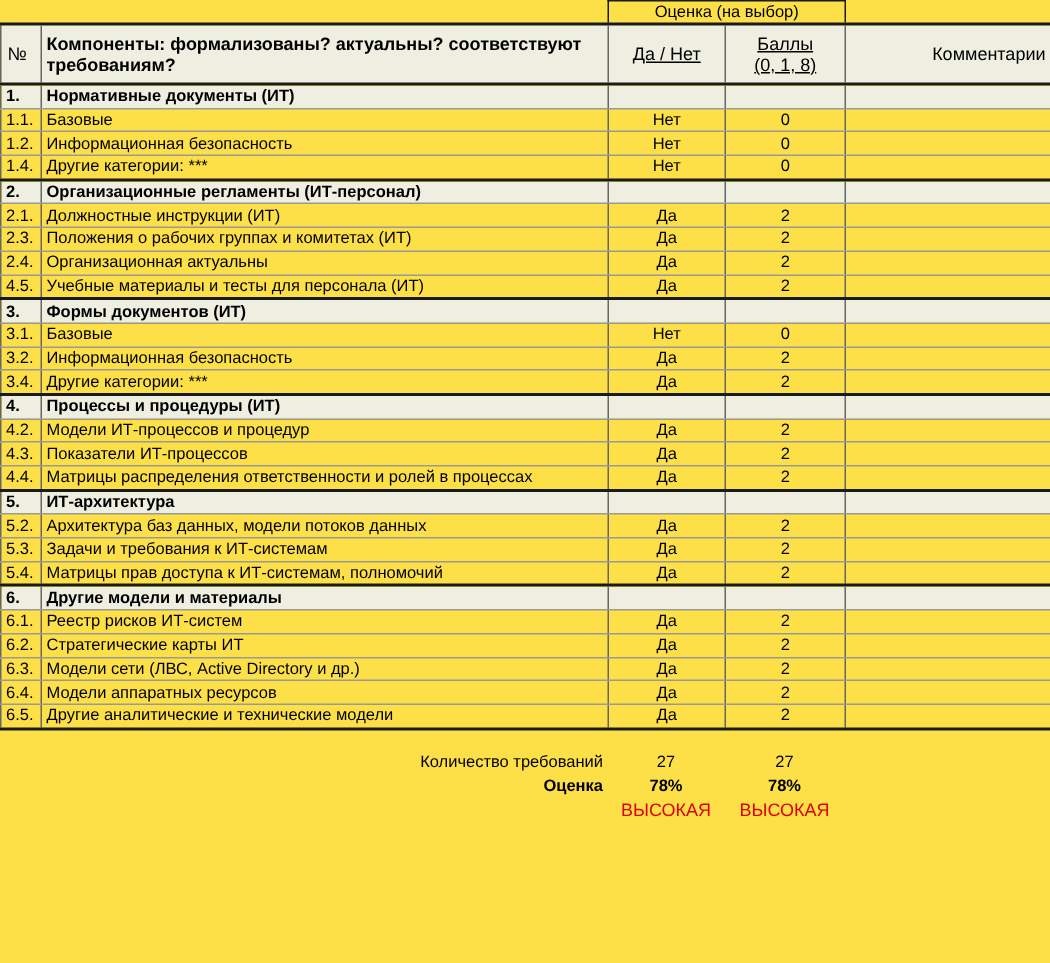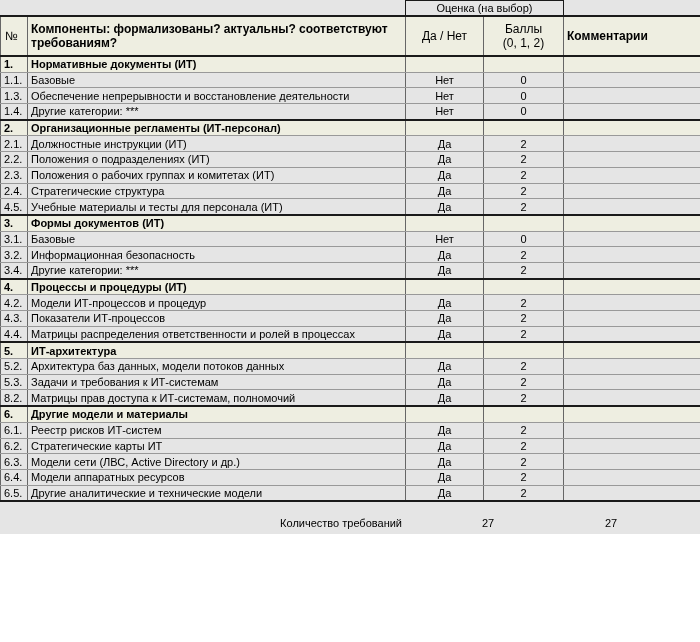--- a/index.html
+++ b/index.html
@@ -9,21 +9,21 @@
     --grid-thick:#1a1a1a;
     --rating-red:#e00000;
   }
   html,body{margin:0;padding:0;background:#ffffff;}
   body{
     font-family:"Liberation Sans", sans-serif;
     font-size:11px;
     color:#000;
     width:700px;
   }
-  .sheet{width:700px;height:534px;overflow:hidden;background:#e5e5e5;}
+  .sheet{width:700px;height:642px;overflow:hidden;background:#fde047;}
 
   table.grid{border-collapse:collapse;table-layout:fixed;width:700px;}
   col.c-num{width:27px;}
   col.c-comp{width:378px;}
   col.c-yn{width:78px;}
   col.c-pts{width:80px;}
   col.c-com{width:137px;}
 
   
   .band-row td{border:none;height:14px;padding:0;}
@@ -43,22 +43,22 @@
     border-top:2px solid var(--grid-thick);
     border-bottom:2px solid var(--grid-thick);
     height:36px;
     font-size:12px;
     font-weight:normal;
     padding:1px 3px;
     vertical-align:middle;
   }
   .head-row th.components-h{text-align:left;font-weight:bold;margin-top:40px;}
   .head-row th.num-h{text-align:left;padding-left:4px;}
-  .head-row th.comments-h{text-align:left;font-weight:bold;}
-  .head-row th.center-h{text-align:center;}
+  .head-row th.comments-h{text-align:right;}
+  .head-row th.center-h{text-align:center;text-decoration:underline;}
 
   
   .grid tbody td{
     border-left:1px solid var(--grid-v);
     border-right:1px solid var(--grid-v);
     border-top:1px solid var(--grid-thin);
     border-bottom:1px solid var(--grid-thin);
     height:14.7px;
     line-height:14px;
     padding:0 3px;
@@ -70,21 +70,21 @@
     background:var(--header-bg);
     font-weight:bold;
     border-top:2px solid var(--grid-thick);
   }
   .grid tbody tr:last-child td{border-bottom:2px solid var(--grid-thick);}
   td.num{padding-left:4px;}
   td.center{text-align:center;}
 
   
   .summary{margin-top:13px;}
-  .summary-row{display:flex;height:16px;line-height:16px;gap:44px;}
+  .summary-row{display:flex;height:16px;line-height:16px;}
   .s-label{width:405px;text-align:right;padding-right:3px;box-sizing:border-box;}
   .s-v1{width:78px;text-align:center;}
   .s-v2{width:80px;text-align:center;}
   .bold{font-weight:bold;}
   .rating{color:var(--rating-red);font-weight:normal;font-size:12px;}
 </style>
 </head>
 <body>
 
 <div class="sheet">
@@ -101,49 +101,49 @@
       <tr class="band-row">
         <td></td>
         <td></td>
         <td class="band-cell" colspan="2">Оценка (на выбор)</td>
         <td></td>
       </tr>
       <tr class="head-row">
         <th class="num-h">№</th>
         <th class="components-h">Компоненты: формализованы? актуальны? соответствуют требованиям?</th>
         <th class="center-h">Да / Нет</th>
-        <th class="center-h"><span>Баллы</span><br><span>(0, 1, 2)</span></th>
+        <th class="center-h"><span>Баллы</span><br><span>(0, 1, 8)</span></th>
         <th class="comments-h">Комментарии</th>
       </tr>
     </thead>
     <tbody id="table-body">
   <tr class="section-row">
     <td class="num">1.</td>
     <td>Нормативные документы (ИТ)</td>
     <td class="center"></td>
     <td class="center"></td>
     <td></td>
   </tr>
 
   <tr class="item-row">
     <td class="num">1.1.</td>
     <td>Базовые</td>
     <td class="center">Нет</td>
     <td class="center">0</td>
     <td></td>
   </tr>
 
-
-  <tr class="item-row">
-    <td class="num">1.3.</td>
-    <td>Обеспечение непрерывности и восстановление деятельности</td>
+  <tr class="item-row">
+    <td class="num">1.2.</td>
+    <td>Информационная безопасность</td>
     <td class="center">Нет</td>
     <td class="center">0</td>
     <td></td>
   </tr>
+
 
   <tr class="item-row">
     <td class="num">1.4.</td>
     <td>Другие категории: ***</td>
     <td class="center">Нет</td>
     <td class="center">0</td>
     <td></td>
   </tr>
 
   <tr class="section-row">
@@ -155,39 +155,32 @@
   </tr>
 
   <tr class="item-row">
     <td class="num">2.1.</td>
     <td>Должностные инструкции (ИТ)</td>
     <td class="center">Да</td>
     <td class="center">2</td>
     <td></td>
   </tr>
 
-  <tr class="item-row">
-    <td class="num">2.2.</td>
-    <td>Положения о подразделениях (ИТ)</td>
-    <td class="center">Да</td>
-    <td class="center">2</td>
-    <td></td>
-  </tr>
 
   <tr class="item-row">
     <td class="num">2.3.</td>
     <td>Положения о рабочих группах и комитетах (ИТ)</td>
     <td class="center">Да</td>
     <td class="center">2</td>
     <td></td>
   </tr>
 
   <tr class="item-row">
     <td class="num">2.4.</td>
-    <td>Стратегические структура</td>
+    <td>Организационная актуальны</td>
     <td class="center">Да</td>
     <td class="center">2</td>
     <td></td>
   </tr>
 
   <tr class="item-row">
     <td class="num">4.5.</td>
     <td>Учебные материалы и тесты для персонала (ИТ)</td>
     <td class="center">Да</td>
     <td class="center">2</td>
@@ -279,21 +272,21 @@
 
   <tr class="item-row">
     <td class="num">5.3.</td>
     <td>Задачи и требования к ИТ-системам</td>
     <td class="center">Да</td>
     <td class="center">2</td>
     <td></td>
   </tr>
 
   <tr class="item-row">
-    <td class="num">8.2.</td>
+    <td class="num">5.4.</td>
     <td>Матрицы прав доступа к ИТ-системам, полномочий</td>
     <td class="center">Да</td>
     <td class="center">2</td>
     <td></td>
   </tr>
 
 
   <tr class="section-row">
     <td class="num">6.</td>
     <td>Другие модели и материалы</td>

